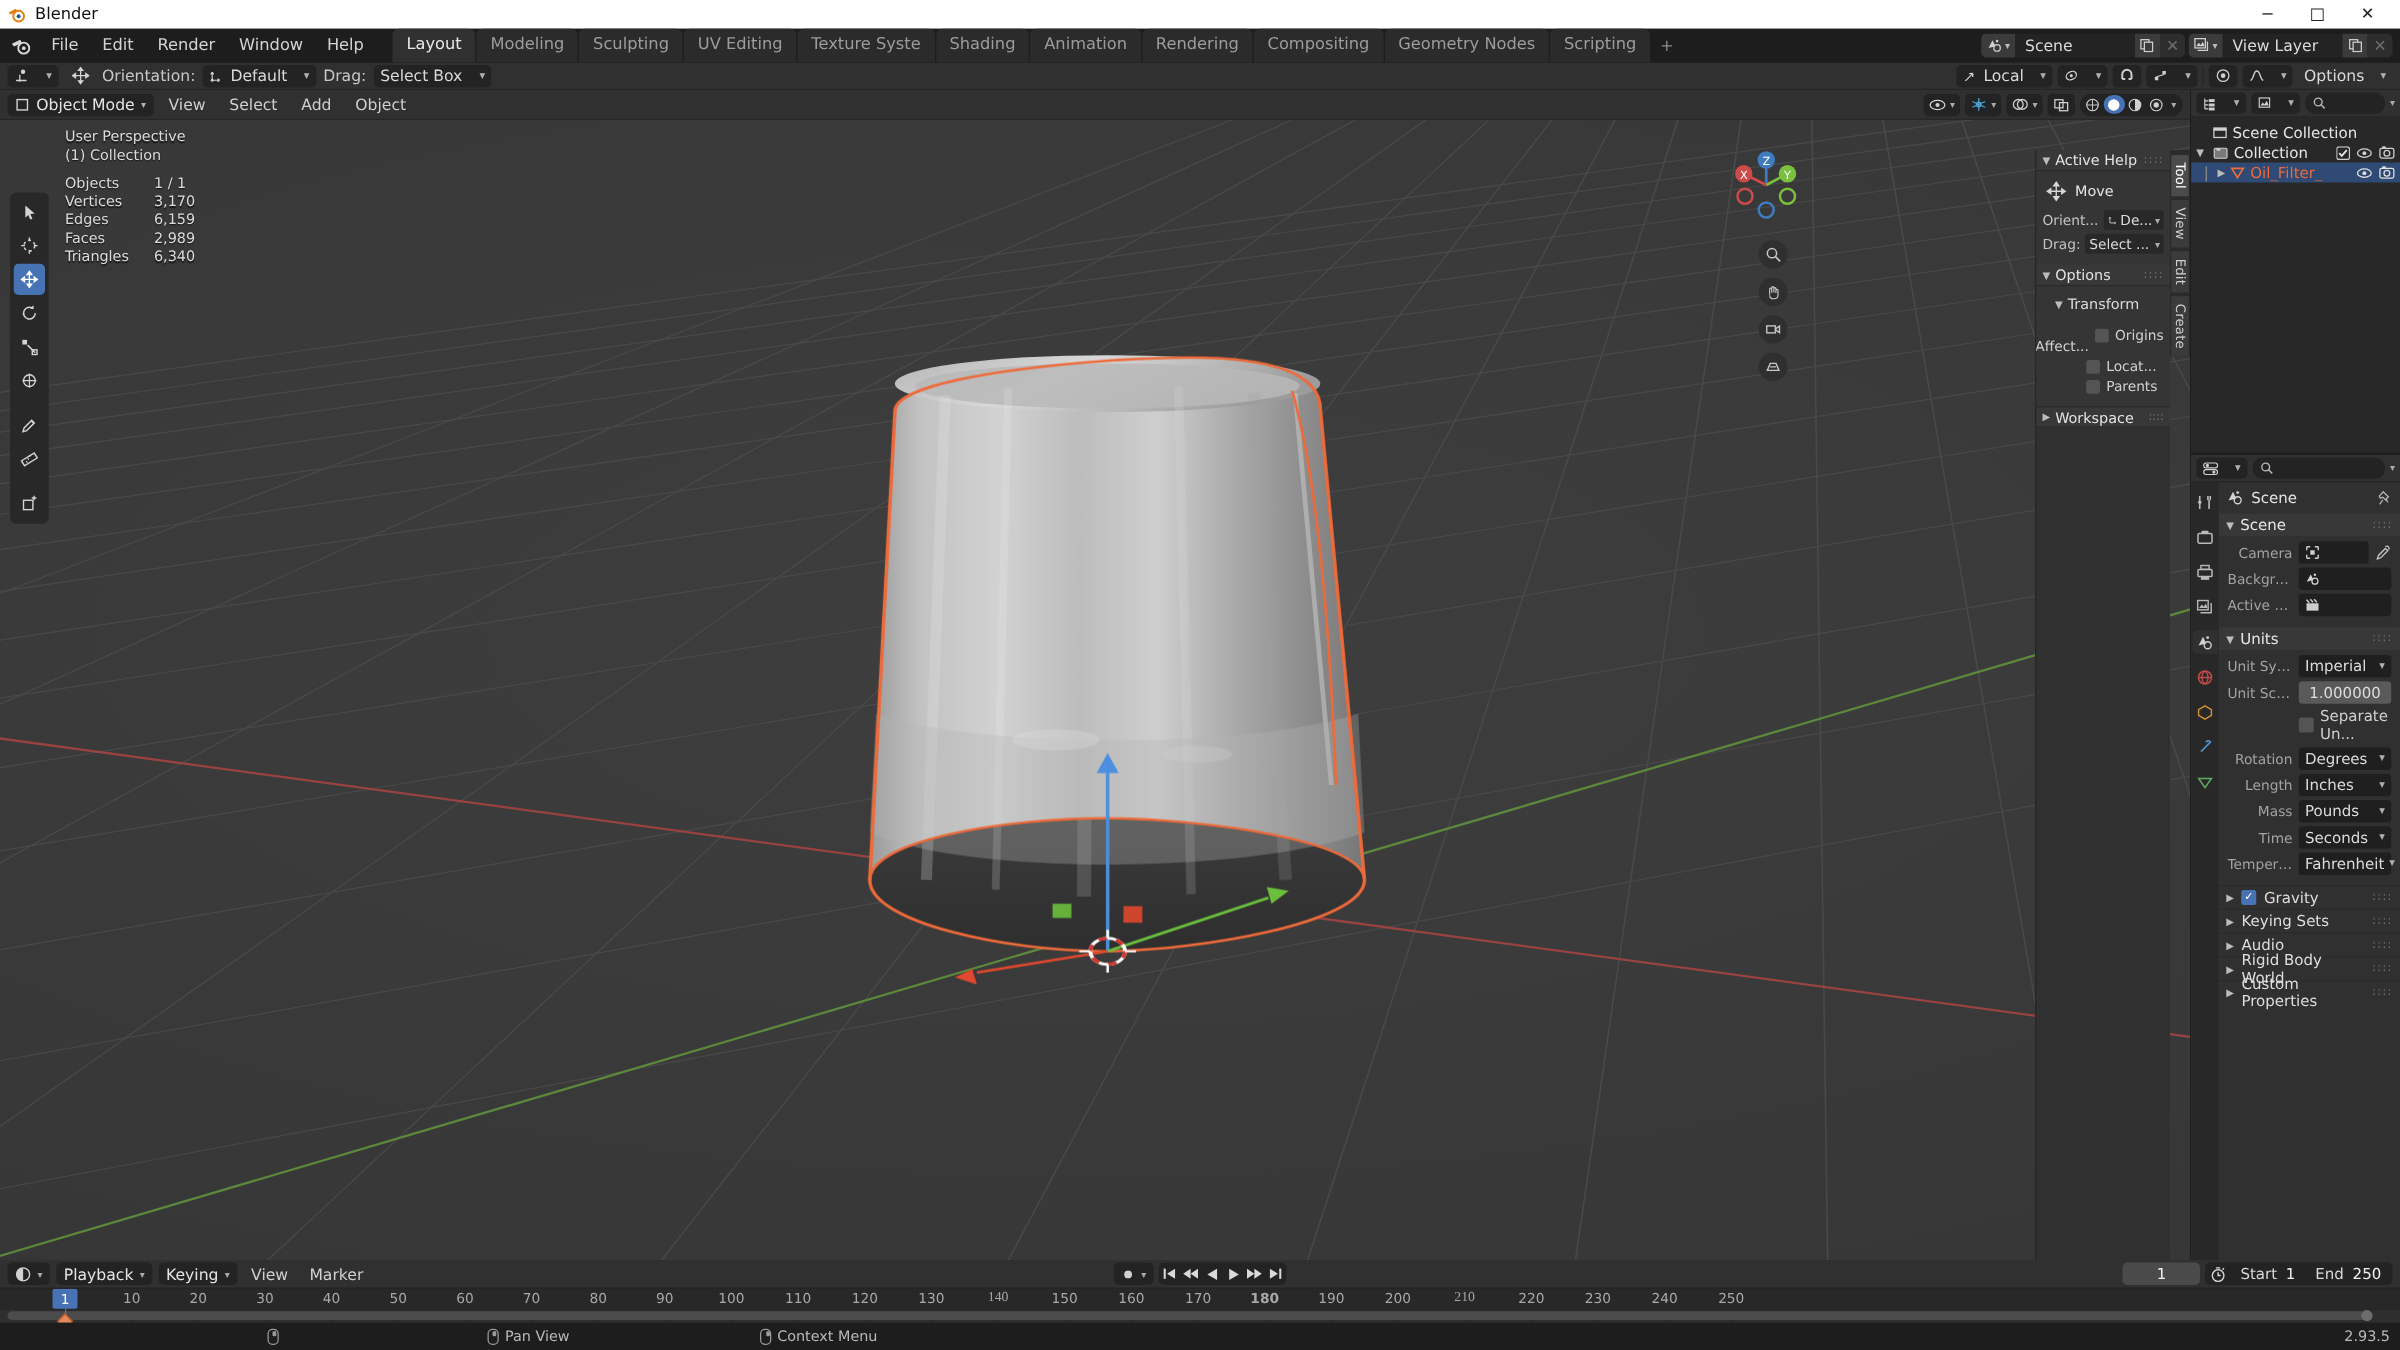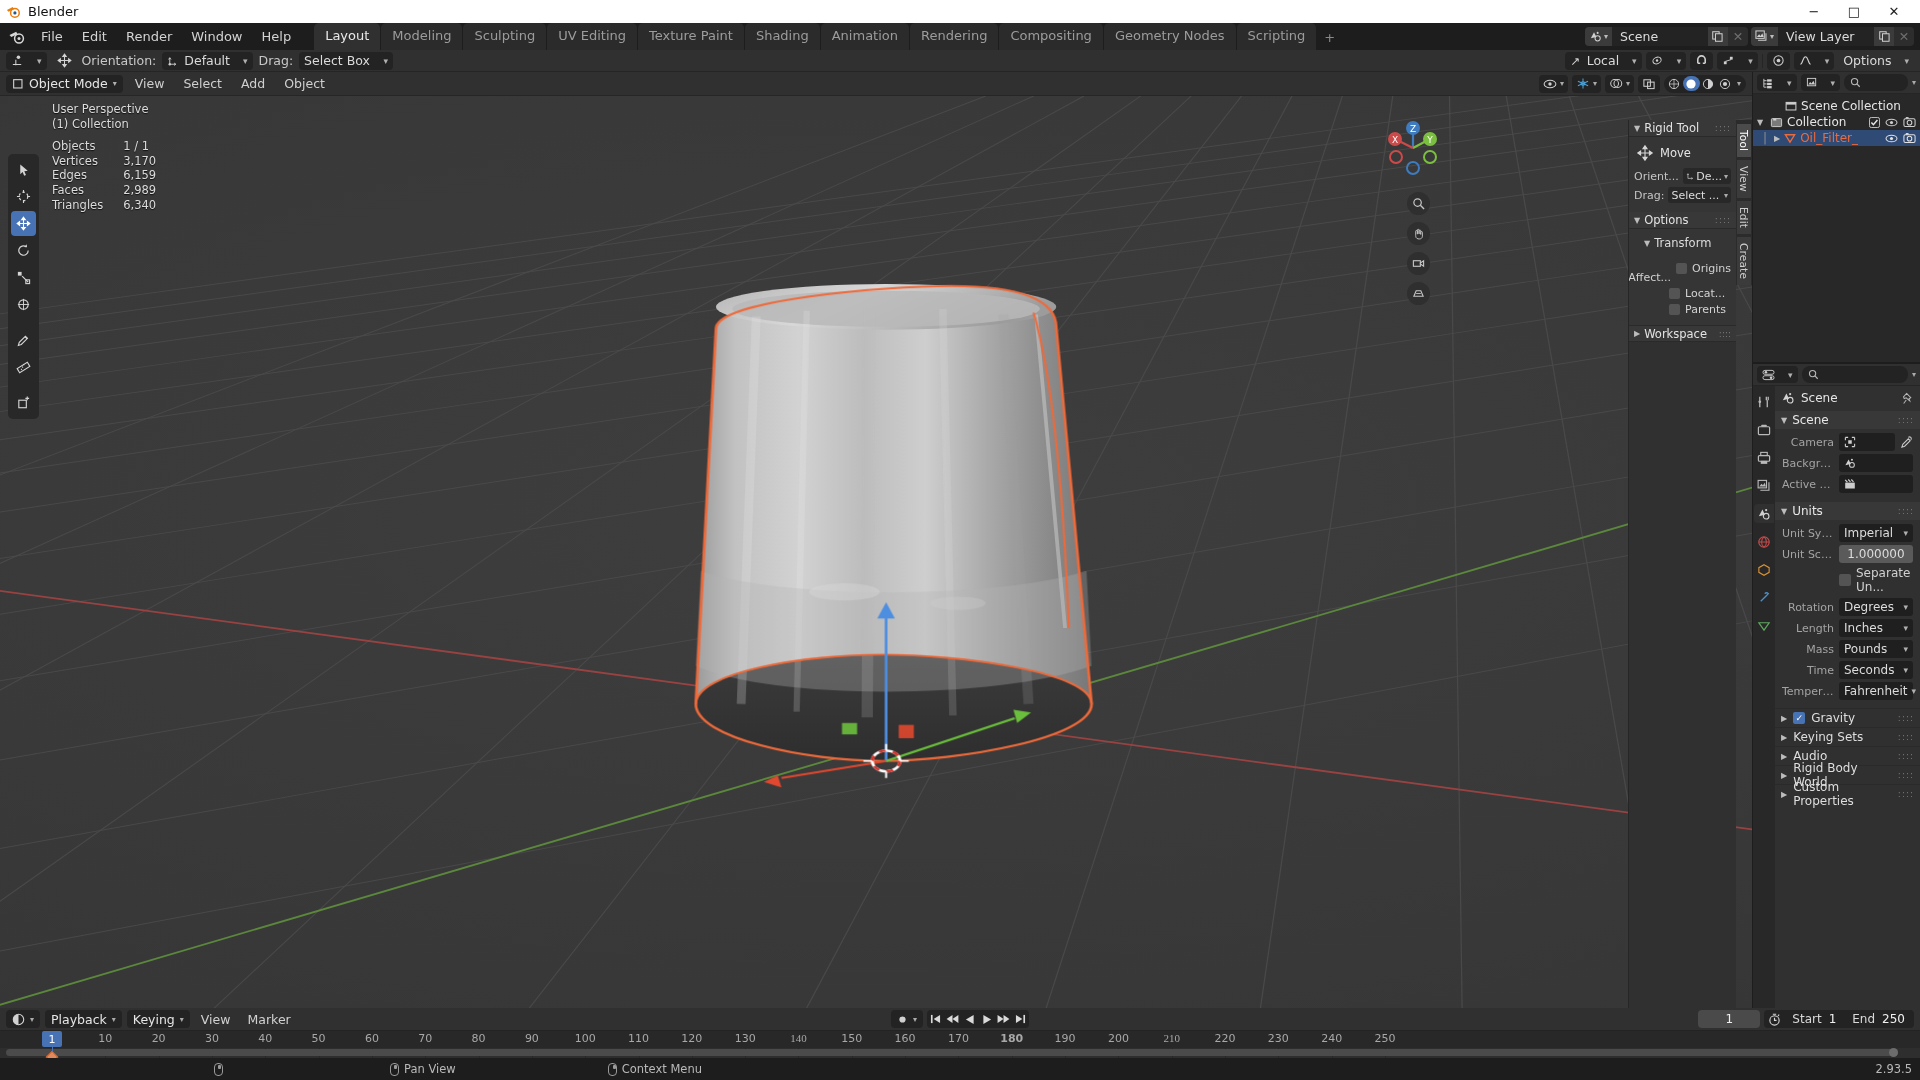--- a/index.html
+++ b/index.html
@@ -123,21 +123,21 @@
   .rdock { width:168px; background:#303030; display:flex; flex-direction:column; flex:none;
     border-left:1px solid #1d1d1d; }
   
   .outliner { height:292px; background:#282828; display:flex; flex-direction:column;
     border-bottom:2px solid #1d1d1d; }
   .ol-hdr { height:22px; background:#303030; display:flex; align-items:center; gap:4px;
     padding:0 4px; border-bottom:1px solid #252525; }
   .ol-srch { flex:1; background:#232323; border-radius:8px; height:17px; display:flex;
     align-items:center; padding:0 6px; gap:4px; }
   .ol-rows { padding:4px 0 0; font-size:12px; }
-  .ol-row { display:flex; align-items:center; height:16px; padding:0 4px; gap:4px;justify-content:center; }
+  .ol-row { display:flex; align-items:center; height:16px; padding:0 4px; gap:4px; }
   .ol-row.sel { background:#2f4a74; }
   .ol-ind { flex:none; }
   .ol-name { white-space:nowrap; overflow:hidden; text-overflow:ellipsis; }
   .ol-name.obj { color:#ed6a3b; }
   .ol-icons { margin-left:auto; display:flex; gap:5px; align-items:center; }
 
   
   .props { flex:1; background:#303030; display:flex; flex-direction:column; overflow:hidden; }
   .pr-hdr { height:22px; background:#303030; display:flex; align-items:center; gap:4px;
     padding:0 4px; border-bottom:1px solid #252525; }
@@ -255,21 +255,21 @@
     <div class="menu-item">Edit</div>
     <div class="menu-item">Render</div>
     <div class="menu-item">Window</div>
     <div class="menu-item">Help</div>
   </div>
   <div class="tabs">
     <div class="tab active">Layout</div>
     <div class="tab">Modeling</div>
     <div class="tab">Sculpting</div>
     <div class="tab">UV Editing</div>
-    <div class="tab">Texture Paint</div>
+    <div class="tab">Texture Syste</div>
     <div class="tab">Shading</div>
     <div class="tab">Animation</div>
     <div class="tab">Rendering</div>
     <div class="tab">Compositing</div>
     <div class="tab">Geometry Nodes</div>
     <div class="tab">Scripting</div>
     <div class="tab-add">+</div>
   </div>
 
   <div class="topbar-right">
@@ -714,21 +714,21 @@
           <svg width="13" height="13" viewBox="0 0 14 14">
               <path d="M2 10 L4.5 4 h5 L12 10 Z" fill="none" stroke="#c6c6c6" stroke-width="1.2"></path>
               <path d="M4.5 7 h5" stroke="#c6c6c6" stroke-width="1"></path>
             </svg>
         </div>
       </div>
 
       <div class="npanel">
         <div class="np-hdr">
           <span class="tri">▼</span>
-          <span>Rigid Tool</span>
+          <span>Active Help</span>
           <span class="dots">::::</span>
         </div>
         <div class="np-body">
           <div class="np-tool">
             <span>
               <svg width="18" height="18" viewBox="0 0 18 18">
                   <g stroke="#d6d6d6" stroke-width="1.1" fill="#d6d6d6">
                     <path d="M9 4 v10M4 9 h10" fill="none"></path>
                     <path d="M9 1.8 l2 2.8h-4z"></path>
                     <path d="M9 16.2 l2-2.8h-4z"></path>

